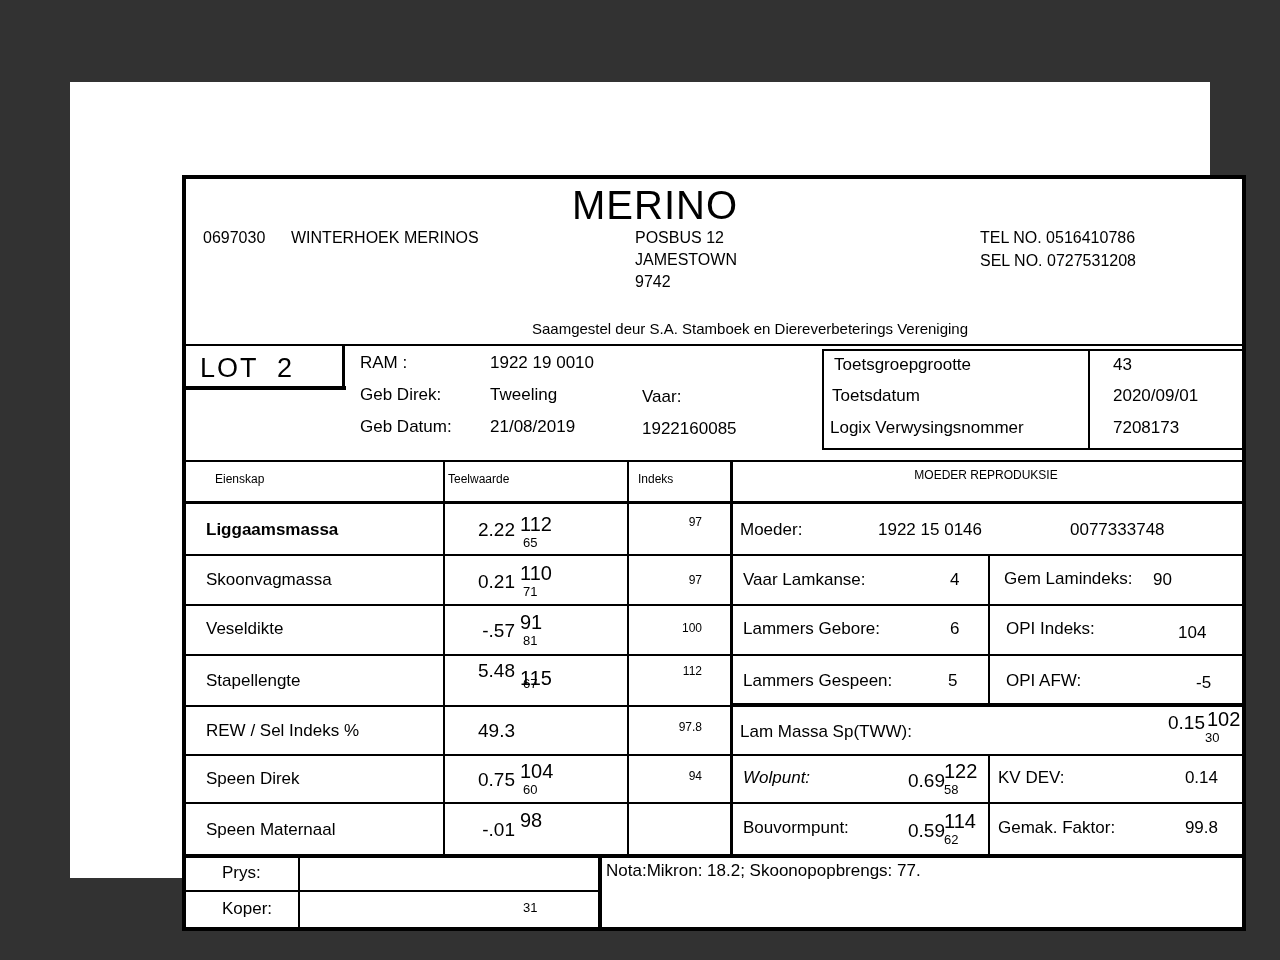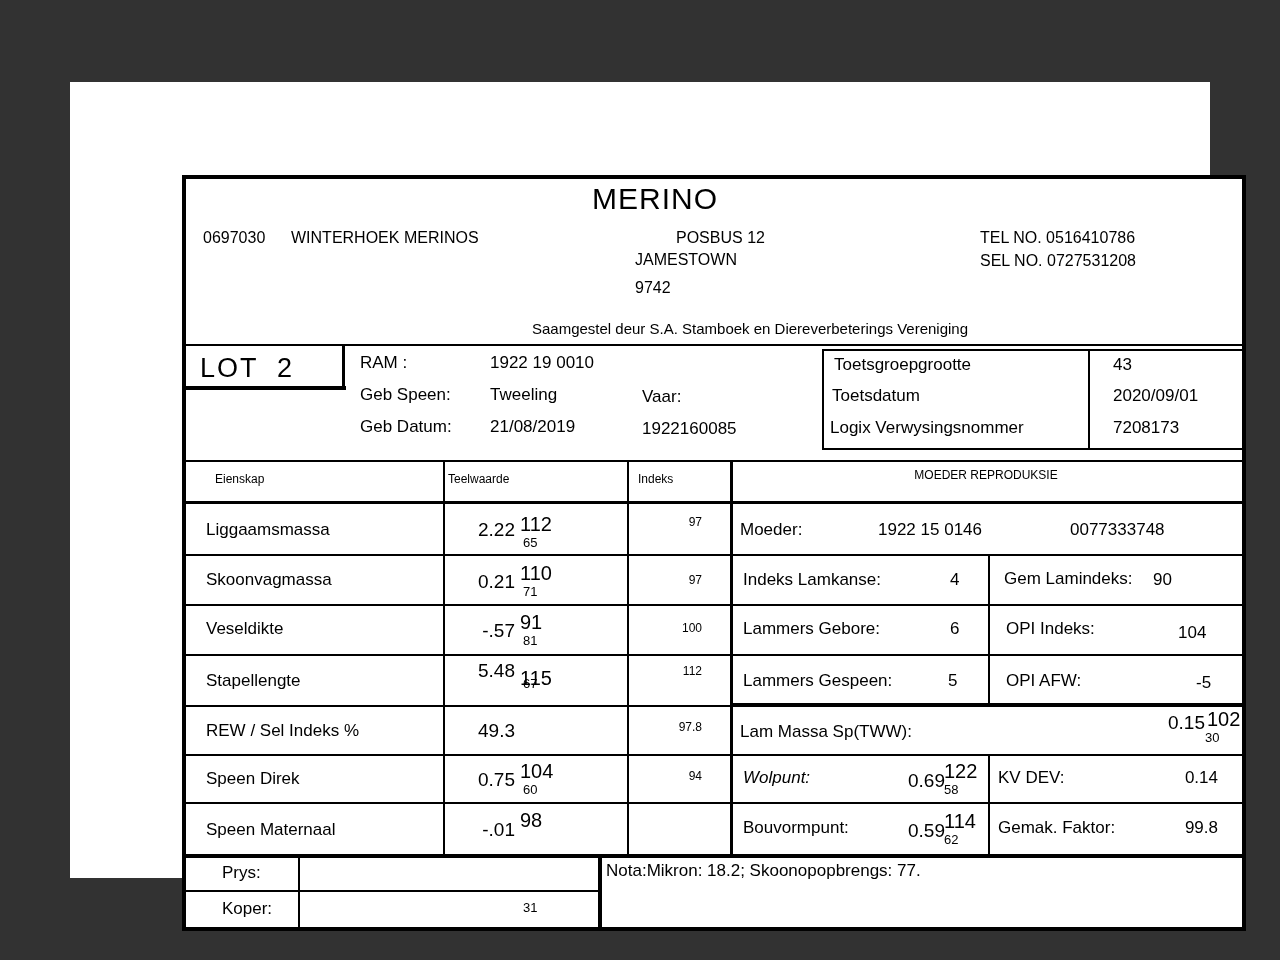--- a/index.html
+++ b/index.html
@@ -11,52 +11,52 @@
   .t  { position:absolute; font-size:17px; line-height:1.15; white-space:pre; color:#000; }
   .r  { text-align:right; }
   .c  { text-align:center; }
   .f15 { font-size:15px; }
   .f16 { font-size:16px; }
   .f18 { font-size:12px; }
   .f19 { font-size:19px; }
   .f20 { font-size:20px; }
   .f13 { font-size:13px; }
   .f27 { font-size:27px; letter-spacing:2px; }
-  .f30 { font-size:30px; letter-spacing:1px; }
+  .f30 { font-size:40px; letter-spacing:1px; }
   .ln { position:absolute; background:#000; }
   .toetsbox { position:absolute; left:636px; top:170px; width:420px; height:101px;
               border:2px solid #000; border-right:none; box-sizing:border-box; }
 </style>
 </head>
 <body>
 
 <div class="stage">
  <div class="paper">
   <div class="doc">
 
     <div class="t f30 c" style="left:329px;top:3px;width:280px;">MERINO</div>
     <div class="t f16" style="left:17px;top:50px;">0697030</div>
     <div class="t f16" style="left:105px;top:50px;">WINTERHOEK MERINOS</div>
-    <div class="t f16" style="left:449px;top:50px;margin-left:41px;">POSBUS 12</div>
+    <div class="t f16" style="left:449px;top:50px;">POSBUS 12</div>
     <div class="t f16" style="left:449px;top:72px;">JAMESTOWN</div>
-    <div class="t f16" style="left:449px;top:94px;margin-top:6px;">9742</div>
+    <div class="t f16" style="left:449px;top:94px;">9742</div>
     <div class="t f16" style="left:794px;top:50px;">TEL NO. 0516410786</div>
     <div class="t f16" style="left:794px;top:73px;">SEL NO. 0727531208</div>
     <div class="t f15 c" style="left:282px;top:141px;width:564px;">Saamgestel deur S.A. Stamboek en Diereverbeterings Vereniging</div>
 
     <div class="ln" style="left:0;top:165px;width:1056px;height:2px;"></div>
     <div class="ln" style="left:156px;top:165px;width:3px;height:46px;"></div>
     <div class="ln" style="left:0;top:207px;width:160px;height:4px;"></div>
     <div class="toetsbox"></div>
     <div class="ln" style="left:902px;top:170px;width:2px;height:101px;"></div>
 
     <div class="t f27" style="left:14px;top:174px;">LOT  2</div>
     <div class="t" style="left:174px;top:174px;">RAM :</div>
     <div class="t" style="left:304px;top:174px;">1922 19 0010</div>
-    <div class="t" style="left:174px;top:206px;">Geb Speen:</div>
+    <div class="t" style="left:174px;top:206px;">Geb Direk:</div>
     <div class="t" style="left:304px;top:206px;">Tweeling</div>
     <div class="t" style="left:456px;top:208px;">Vaar:</div>
     <div class="t" style="left:174px;top:238px;">Geb Datum:</div>
     <div class="t" style="left:304px;top:238px;">21/08/2019</div>
     <div class="t" style="left:456px;top:240px;">1922160085</div>
 
     <div class="t" style="left:648px;top:176px;">Toetsgroepgrootte</div>
     <div class="t" style="left:646px;top:207px;">Toetsdatum</div>
     <div class="t" style="left:644px;top:239px;">Logix Verwysingsnommer</div>
     <div class="t" style="left:927px;top:176px;">43</div>
@@ -77,21 +77,21 @@
     <div class="ln" style="left:441px;top:281px;width:2px;height:394px;"></div>
     <div class="ln" style="left:544px;top:281px;width:3px;height:394px;"></div>
     <div class="ln" style="left:802px;top:375px;width:2px;height:153px;"></div>
     <div class="ln" style="left:802px;top:575px;width:2px;height:100px;"></div>
 
     <div class="t f18" style="left:29px;top:294px;">Eienskap</div>
     <div class="t f18" style="left:262px;top:294px;">Teelwaarde</div>
     <div class="t f18" style="left:452px;top:294px;">Indeks</div>
     <div class="t f18 c" style="left:544px;top:290px;width:512px;">MOEDER REPRODUKSIE</div>
 
-    <div class="t" style="left:20px;top:341px;">Liggaamsmassa</div>
+    <div class="t" style="left:20px;top:341px;font-weight:bold;">Liggaamsmassa</div>
     <div class="t f19 r" style="left:195px;top:340px;width:134px;">2.22</div>
     <div class="t f20" style="left:334px;top:334px;">112</div>
     <div class="t f13" style="left:337px;top:357px;">65</div>
     <div class="t f18 r" style="left:420px;top:337px;width:96px;">97</div>
 
     <div class="t" style="left:20px;top:391px;">Skoonvagmassa</div>
     <div class="t f19 r" style="left:195px;top:392px;width:134px;">0.21</div>
     <div class="t f20" style="left:334px;top:383px;">110</div>
     <div class="t f13" style="left:337px;top:406px;">71</div>
     <div class="t f18 r" style="left:420px;top:395px;width:96px;">97</div>
@@ -120,21 +120,21 @@
 
     <div class="t" style="left:20px;top:641px;">Speen Maternaal</div>
     <div class="t f19 r" style="left:195px;top:640px;width:134px;">-.01</div>
     <div class="t f20" style="left:334px;top:630px;">98</div>
     <div class="t f13" style="left:337px;top:681px;margin-top:41px;">31</div>
 
     <div class="t" style="left:554px;top:341px;">Moeder:</div>
     <div class="t" style="left:692px;top:341px;">1922 15 0146</div>
     <div class="t" style="left:884px;top:341px;">0077333748</div>
 
-    <div class="t" style="left:557px;top:391px;">Indeks Lamkanse:</div>
+    <div class="t" style="left:557px;top:391px;">Vaar Lamkanse:</div>
     <div class="t" style="left:764px;top:391px;">4</div>
     <div class="t" style="left:818px;top:390px;">Gem Lamindeks:</div>
     <div class="t" style="left:967px;top:391px;">90</div>
 
     <div class="t" style="left:557px;top:440px;">Lammers Gebore:</div>
     <div class="t" style="left:764px;top:440px;">6</div>
     <div class="t" style="left:820px;top:440px;">OPI Indeks:</div>
     <div class="t" style="left:992px;top:444px;">104</div>
 
     <div class="t" style="left:557px;top:492px;">Lammers Gespeen:</div>

